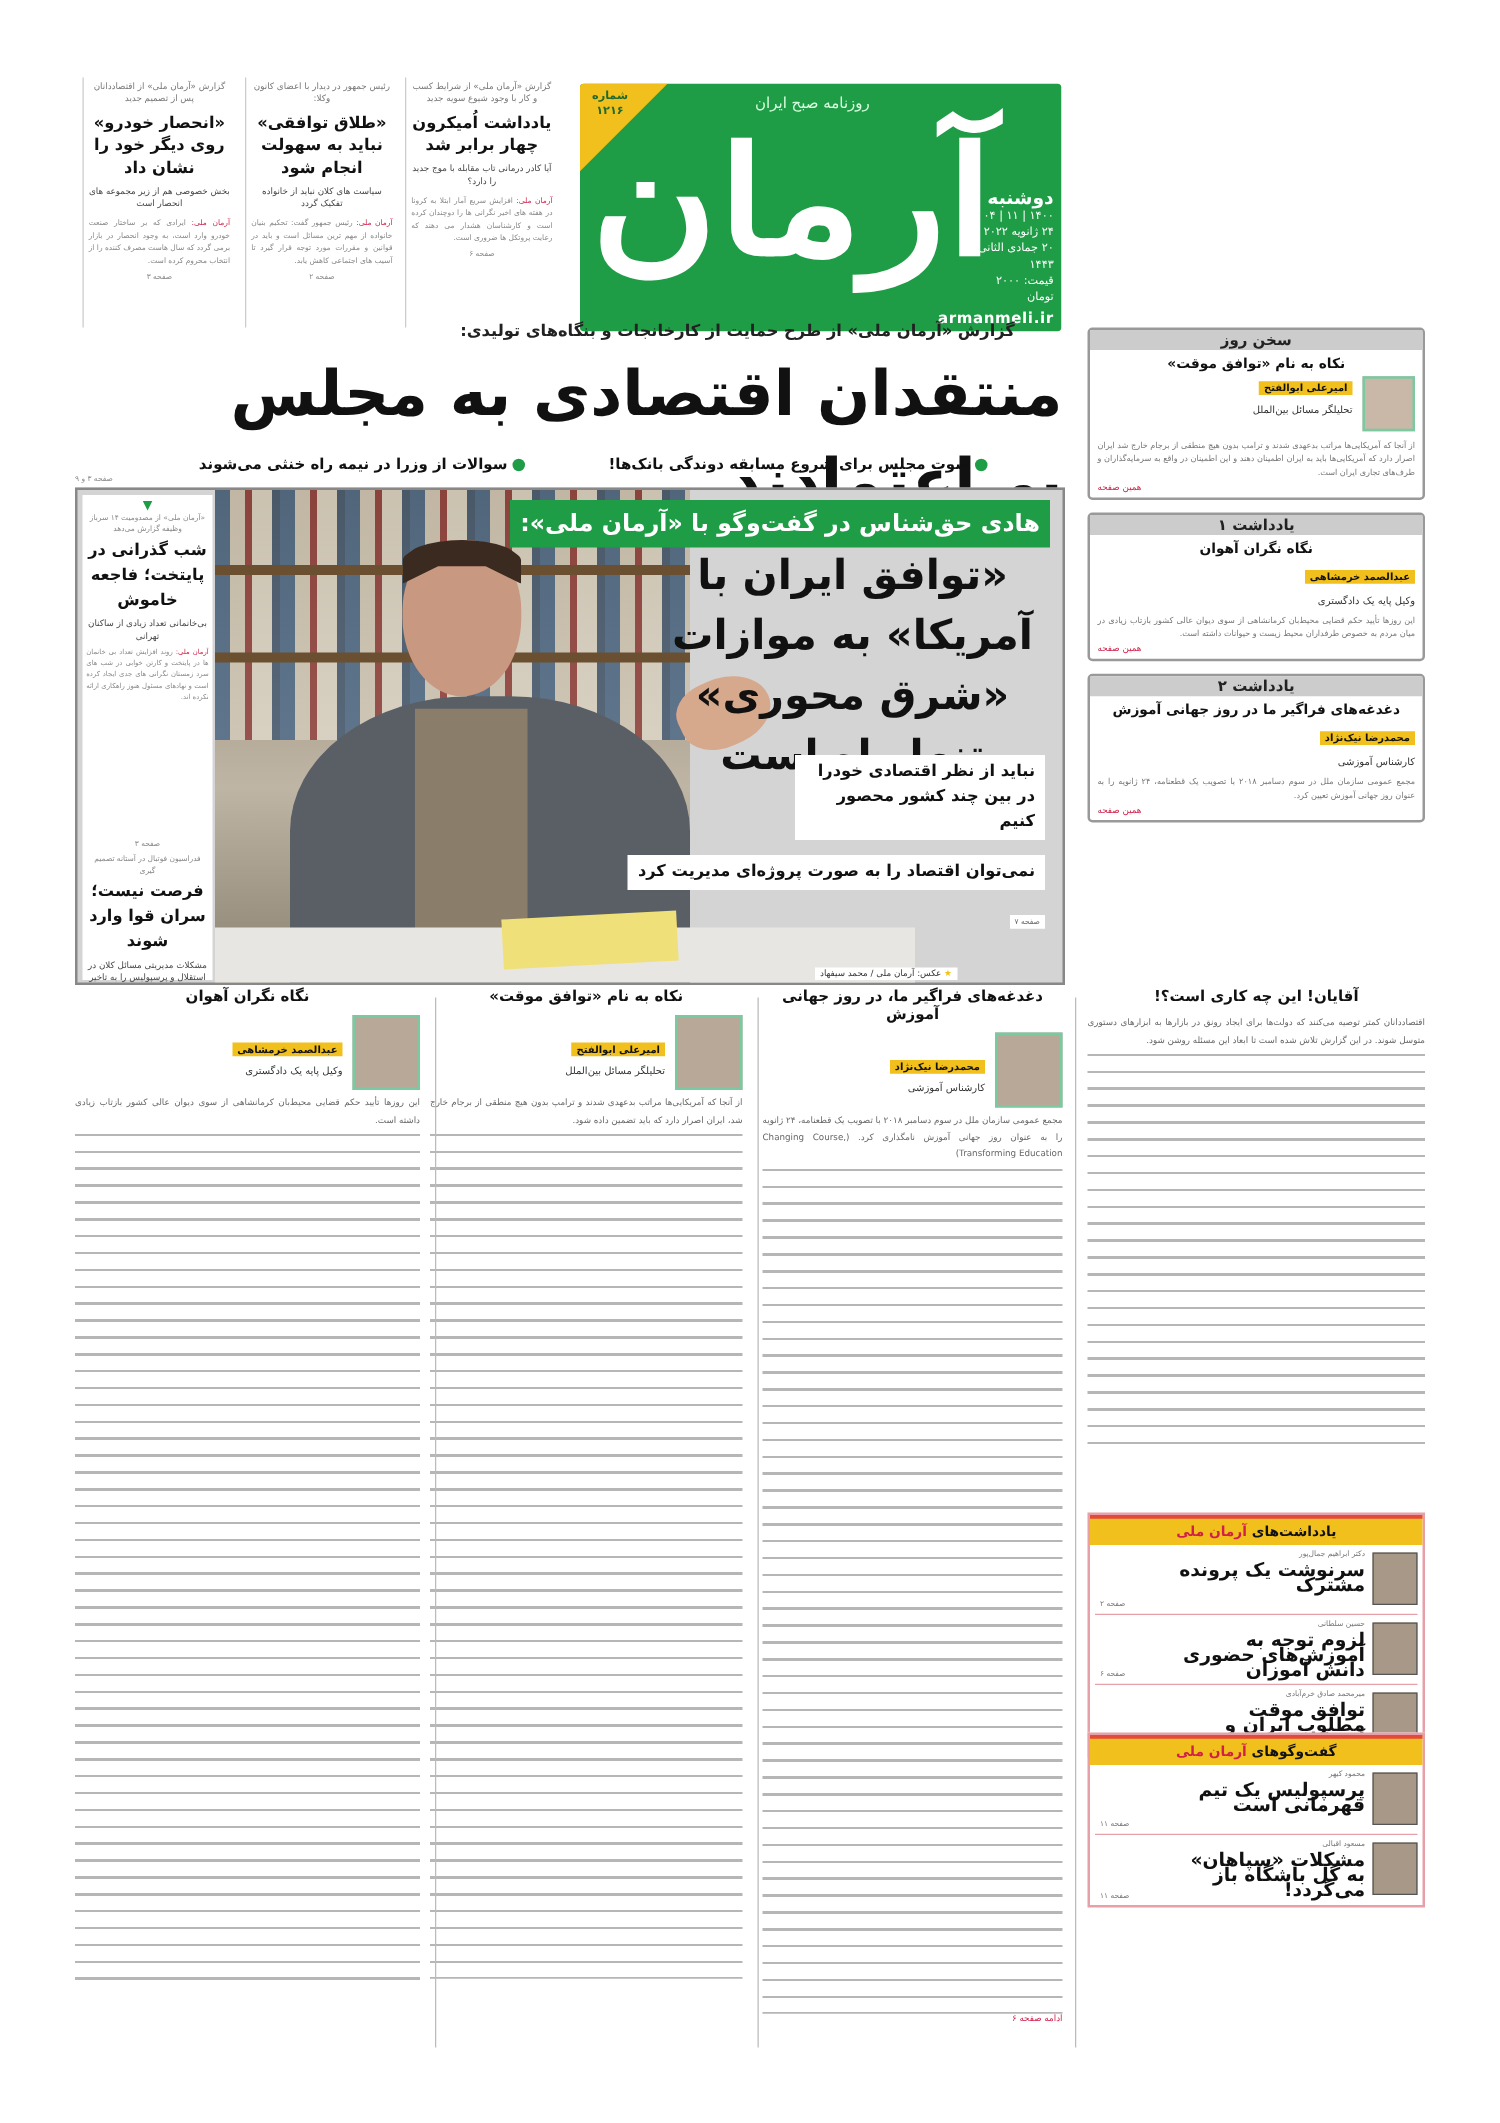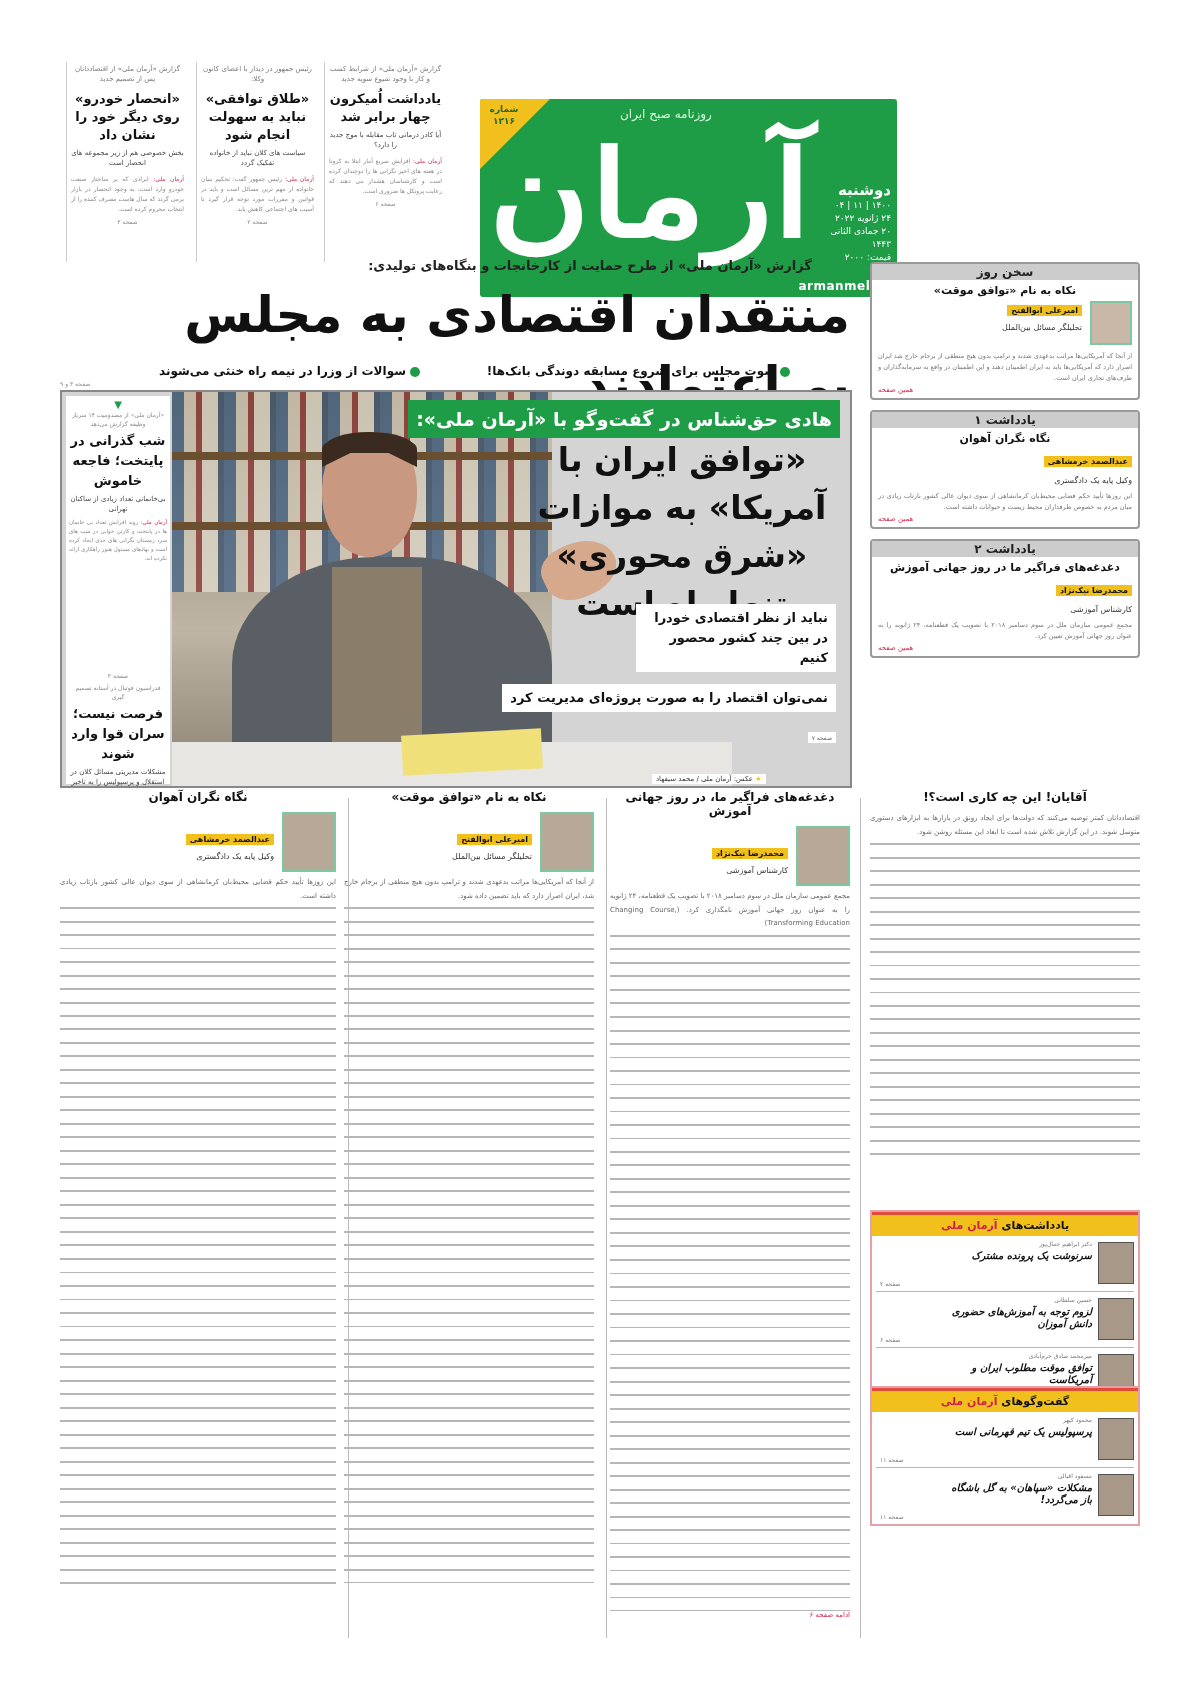--- a/index.html
+++ b/index.html
@@ -2,21 +2,21 @@
 <html><head>
 <meta charset="utf-8">
 <style>
   * { box-sizing: border-box; margin: 0; padding: 0; }
   html, body { width: 1200px; height: 1698px; background: #ffffff; overflow: hidden; }
   body { font-family: "DejaVu Sans", sans-serif; color: #111; position: relative; }
   .page { position: absolute; left: 60px; top: 62px; width: 1080px; height: 1580px; direction: rtl; }
 
   
   .top-strip { position: absolute; top: 0; left: 0; width: 1080px; height: 208px; }
-  .logo-box { position: absolute; left: 420px; top: 5px; width: 417px; height: 198px; background: #1e9c46; border-radius: 3px; overflow: hidden; margin-top: 32px; }
+  .logo-box { position: absolute; left: 404px; top: 5px; width: 385px; height: 198px; background: #1e9c46; border-radius: 3px; overflow: hidden; }
   .logo-issue { position: absolute; left: 0; top: 0; width: 0; height: 0; border-top: 70px solid #f2c01c; border-right: 70px solid transparent; }
   .logo-issue-text { position: absolute; left: 4px; top: 4px; font-size: 9px; color: #1e6a30; font-weight: bold; direction: rtl; width: 40px; text-align: center; line-height: 12px; }
   .logo-name { position: absolute; left: 30px; top: 10px; width: 280px; height: 180px; font-family: "DejaVu Serif", serif; font-size: 120px; line-height: 170px; color: #fff; font-weight: bold; text-align: center; direction: rtl; transform: scaleX(1.15); letter-spacing: -4px; }
   .logo-tag { position: absolute; left: 140px; top: 8px; font-size: 12px; color: #d9ffe0; direction: rtl; }
   .logo-meta { position: absolute; right: 6px; top: 85px; width: 70px; color: #fff; font-size: 9px; line-height: 13px; text-align: right; direction: rtl; }
   .logo-meta .day { font-size: 15px; font-weight: bold; margin-bottom: 2px; }
   .logo-url { position: absolute; right: 6px; bottom: 4px; color: #fff; font-size: 12px; direction: ltr; font-weight: bold; letter-spacing: 0.5px; }
 
   .top-teaser { position: absolute; top: 0; width: 122px; height: 200px; padding: 2px 4px; text-align: center; border-left: 1px solid #ccc; }
   .top-teaser .kicker { font-size: 7px; color: #777; line-height: 10px; }
@@ -97,21 +97,21 @@
   .text-lines { height: 100%; background: repeating-linear-gradient(180deg, transparent 0 4px, #b6b6b6 4px 6px, transparent 6px 13.5px); }
 
   
   .index-box { position: absolute; right: 0; width: 270px; border: 2px solid #e8a0a8; background: #fff; }
   .index-head { background: #f2c01c; text-align: center; font-size: 11px; font-weight: bold; padding: 4px 0; border-top: 3px solid #e24a3a; }
   .index-head .brand { color: #d0204a; }
   .index-item { position: relative; height: 56px; border-bottom: 1px solid #e8a0a8; margin: 0 4px; }
   .index-item:last-child { border-bottom: 0; }
   .index-photo { position: absolute; right: 0; top: 6px; width: 36px; height: 42px; background: #a89888; border: 1px solid #555; }
   .index-author { position: absolute; right: 42px; top: 4px; font-size: 6px; color: #777; }
-  .index-title { position: absolute; right: 42px; top: 14px; width: 150px; font-size: 10px; font-weight: bold; line-height: 12px; text-align: right; font-style: italic; }
+  .index-title { position: absolute; right: 42px; top: 14px; width: 150px; font-size: 15px; font-weight: bold; line-height: 12px; text-align: right; }
   .index-page { position: absolute; left: 4px; bottom: 4px; font-size: 6px; color: #777; }
 </style>
 </head>
 <body>
 
 <div class="page">
 
   <div class="top-strip">
 
 

